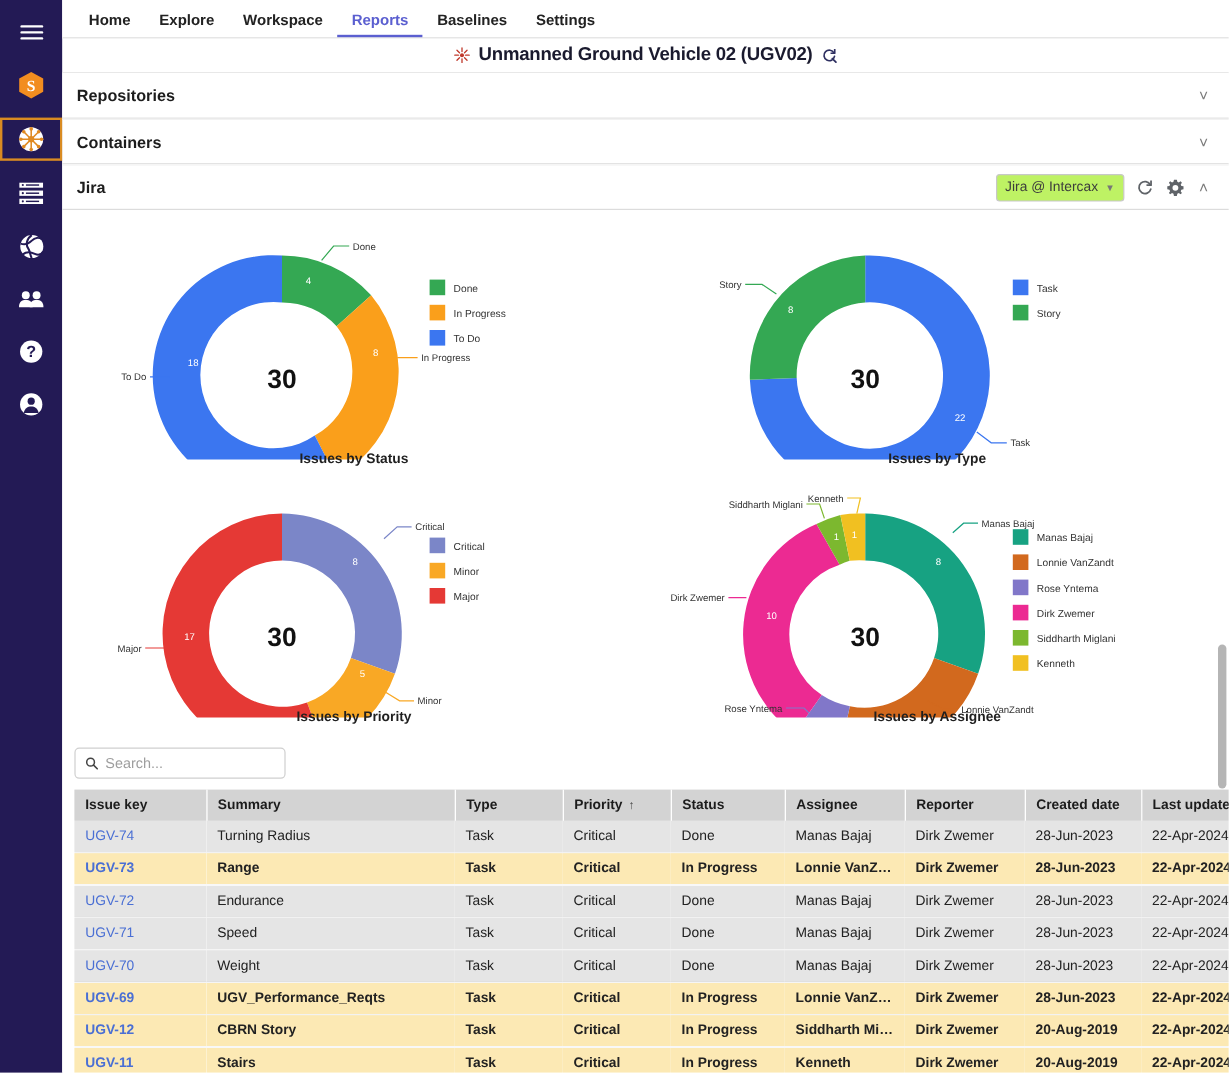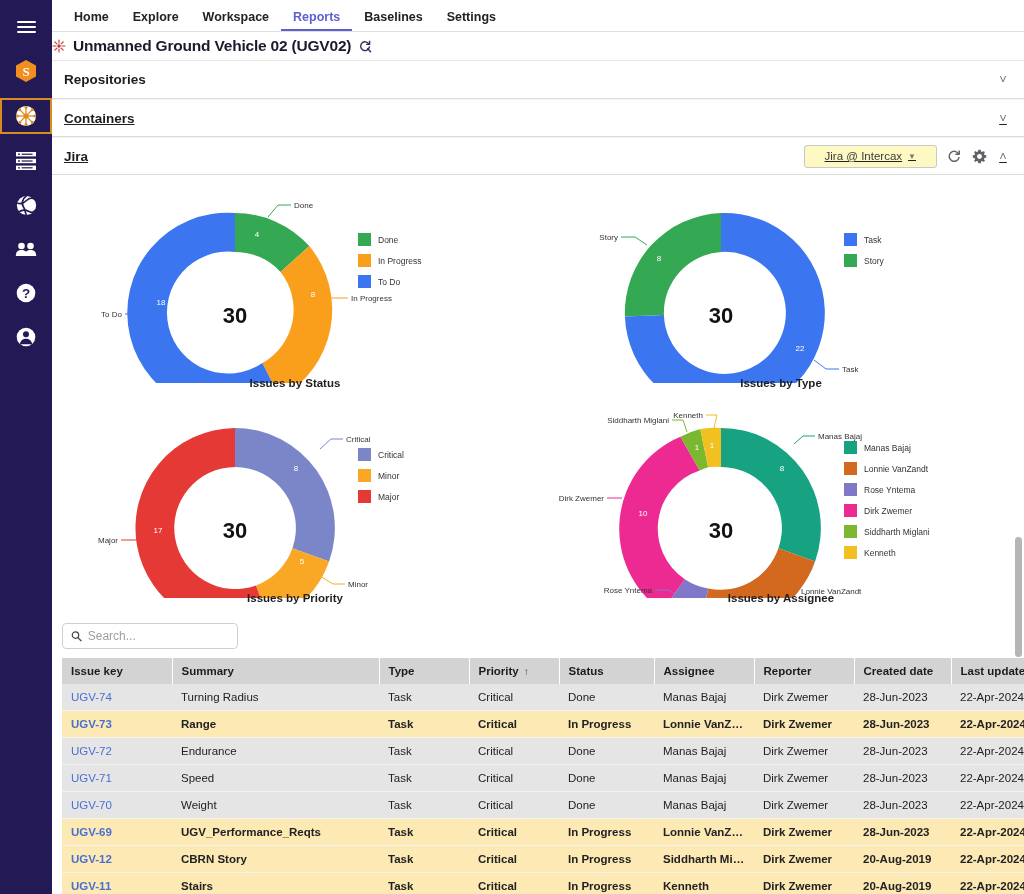--- a/index.html
+++ b/index.html
@@ -45,50 +45,51 @@
   }
   .tab {
     font-size: 12.5px; font-weight: bold; color: #222;
     padding: 0 12px 7px 12px; cursor: pointer; white-space: nowrap;
   }
   .tab.active { color: #5b5fd0; border-bottom: 2px solid #5b5fd0; padding-bottom:5px; }
 
   .titlebar {
     height: 29px; flex: 0 0 29px;
     display: flex; align-items: center; gap: 7px;
-    padding: 0 0;
+    padding: 0 18px;
     border-bottom: 1px solid #e8e8e8;
+    justify-content: center;
   }
   .title-text { font-size: 15.5px; font-weight: bold; letter-spacing: -0.2px; color:#1a1a2e; }
   .sun-icon { width:14px; height:14px; flex:0 0 14px; }
   .reload-icon { width:14px; height:14px; flex:0 0 14px; }
 
   
   .section-bar {
     height: 38px; flex: 0 0 38px;
     display: flex; align-items: center;
     padding: 0 14px 0 12px;
     border-bottom: 1px solid #dcdcdc;
     background: #fff;
     position: relative;
   }
-  .section-bar + .section-bar { border-top: 1px solid #f2f2f2; text-decoration: underline; }
+  .section-bar + .section-bar { border-top: 1px solid #f2f2f2; }
   .section-title { font-size: 13.5px; font-weight: bold; color: #1d1d1d; }
   .section-spacer { flex: 1 1 auto; }
   .chev {
     color: #7a7a7a; font-size: 13px; line-height: 1;
     width: 14px; text-align: center; cursor: pointer;
   }
 
   .jira-ctrls { display: flex; align-items: center; gap: 9px; }
   .select-box {
     border: 1px solid #c8c8c8; border-radius: 3px;
-    height: 23px; padding: 0 20px;
+    height: 23px; padding: 0 7px;
     display: flex; align-items: center; gap: 6px;
-    font-size: 11.5px; color: #3c3c3c; background: #fef9c3; cursor: pointer;
+    font-size: 11.5px; color: #3c3c3c; background: #bef264; cursor: pointer;
   }
   .caret-sm { font-size: 8px; color: #777; }
   .icon-btn { width: 16px; height: 16px; cursor: pointer; color:#5f6368; display:flex; align-items:center; justify-content:center;}
 
   
   .panel-body { flex: 1 1 auto; overflow: hidden; position: relative; background:#fff; }
 
   .charts {
     display: grid;
     grid-template-columns: 1fr 1fr;

